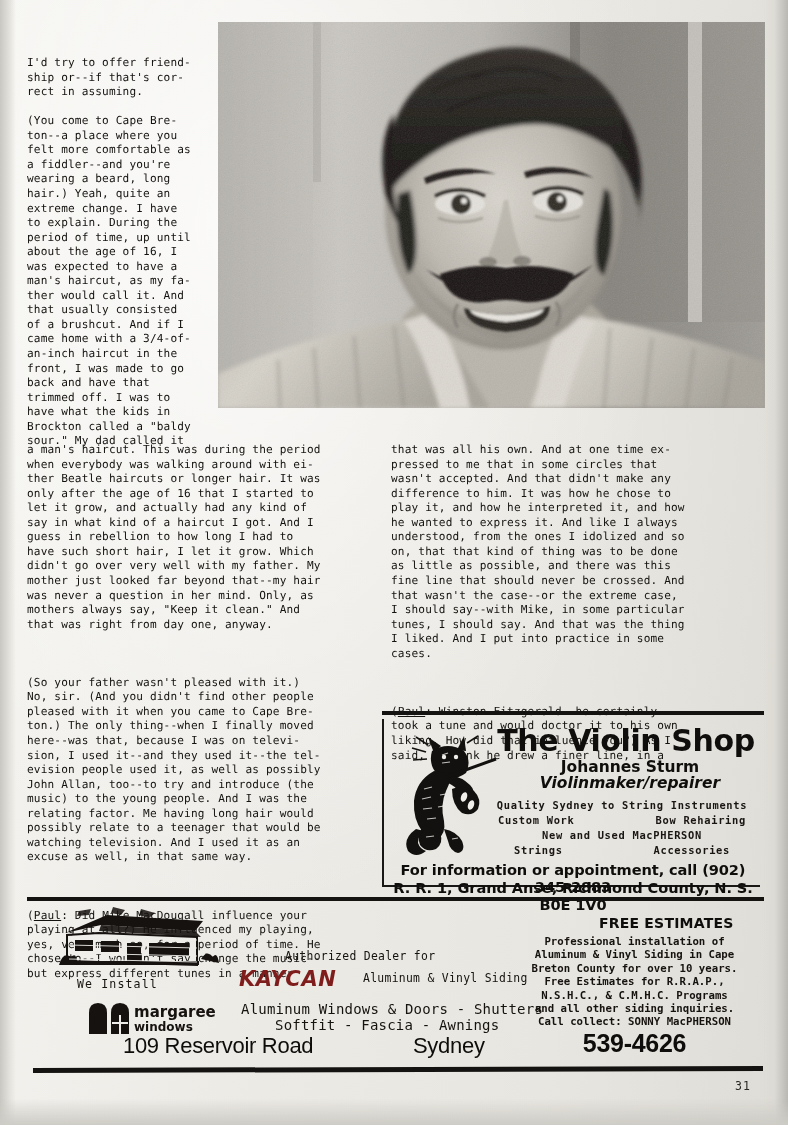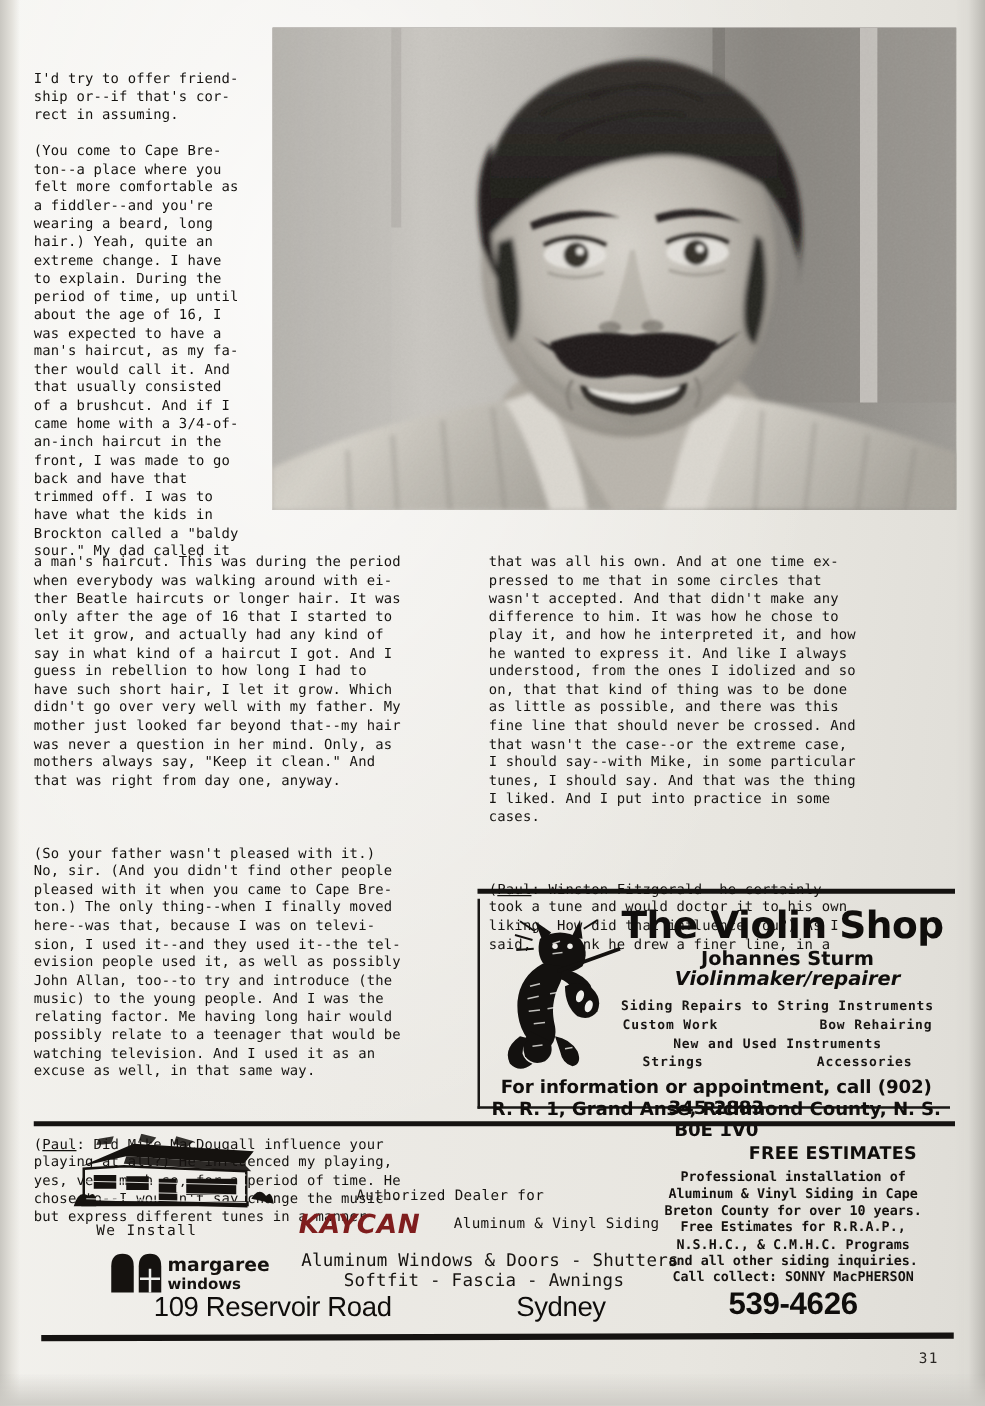--- a/index.html
+++ b/index.html
@@ -603,26 +603,26 @@
 
         <circle cx="50" cy="24" r="2.2" fill="#efeeea"></circle>
         <circle cx="62" cy="24" r="2.2" fill="#efeeea"></circle>
       </svg>
     </div>
 
     <div id="violin-title">The Violin Shop</div>
     <div id="violin-person">Johannes Sturm</div>
     <div id="violin-role">Violinmaker/repairer</div>
 
-    <div class="violin-services" id="violin-svc-1">Siding Repairs to String Instruments</div>
+    <div class="violin-services" id="violin-svc-1">Quality Sydney to String Instruments</div>
     <div class="violin-services" id="violin-svc-row2">
       <span>Custom Work</span>
       <span>Bow Rehairing</span>
     </div>
-    <div class="violin-services" id="violin-svc-3">New and Used Instruments</div>
+    <div class="violin-services" id="violin-svc-3">New and Used MacPHERSON</div>
     <div class="violin-services" id="violin-svc-row4">
       <span>Strings</span>
       <span>Accessories</span>
     </div>
 
     <div id="violin-contact">For information or appointment, call (902) 345-2883</div>
     <div id="violin-address">R. R. 1, Grand Anse, Richmond County, N. S. B0E 1V0</div>
   </div>
 
   <div class="rule" id="rule-siding-top"></div>

